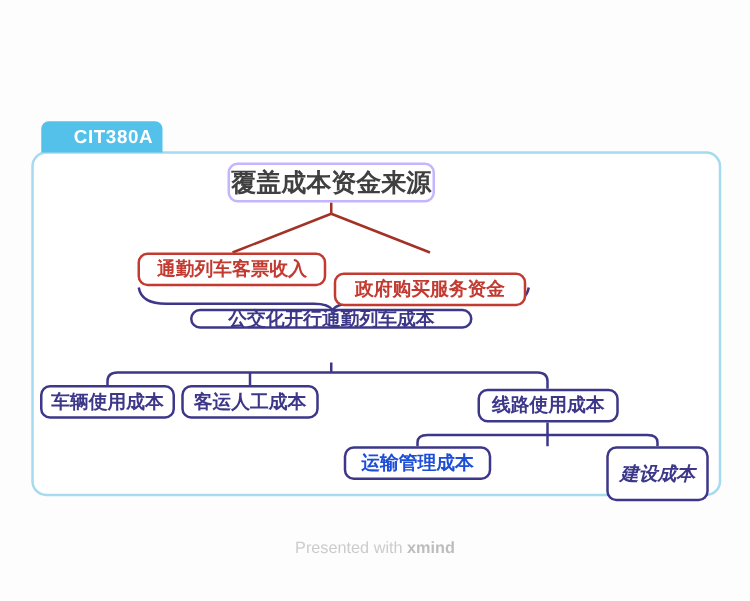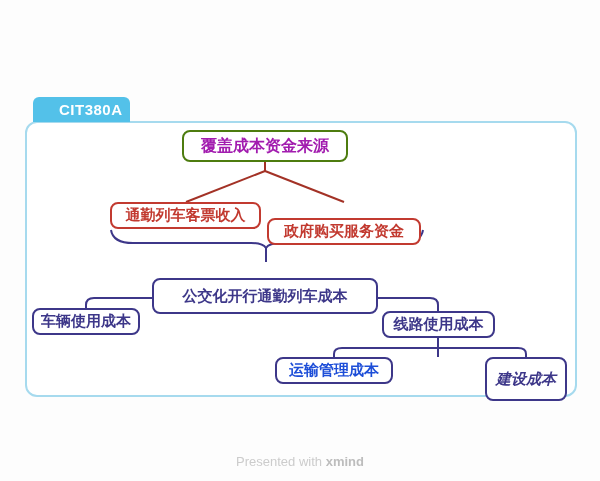--- a/index.html
+++ b/index.html
@@ -26,27 +26,27 @@
     box-sizing:border-box;z-index:0;
   }
   svg.connectors{position:absolute;left:0;top:0;z-index:1;}
   .node{
     position:absolute;z-index:2;
     display:flex;align-items:center;justify-content:center;
     background:#ffffff;border-radius:8px;
     font-weight:bold;white-space:nowrap;
     box-sizing:border-box;
   }
-  .node.gold{border:2px solid #4d7c0f;color:#a21caf;font-size:16px;}
+  .node.gold{border:2px solid #c4b5fd;color:#404040;font-size:20px;}
   .node.red{border:2px solid #c23a30;color:#c23a30;font-size:15px;}
   .node.indigo{border:2px solid #3d3789;color:#3d3789;font-size:15px;}
   .node.indigo-redtext{border:2px solid #3d3789;color:#1d4ed8;font-size:15px;}
   .footer{
     position:absolute;left:0;top:430px;width:600px;
-    text-align:center;font-size:13px;color:#cccccc;z-index:2;margin-top:24px;
+    text-align:center;font-size:13px;color:#cccccc;z-index:2;
   }
   .footer b{color:#bdbdbd;font-weight:bold;}
 </style>
 </head>
 <body>
 
 <div class="stage">
 
   <div class="sheet-tab">
       <span>CIT380A</span>
@@ -78,24 +78,25 @@
       <path d="M334 357 L334 354 Q334 348 342 348 L518 348 Q526 348 526 354 L526 357"></path>
     </g>
   </svg>
 
   <div class="node gold" style="left:182px;top:130px;width:166px;height:32px;">覆盖成本资金来源</div>
 
   <div class="node red" style="left:110px;top:202px;width:151px;height:27px;">通勤列车客票收入</div>
 
   <div class="node red" style="left:267px;top:202px;width:154px;height:27px;margin-top:16px;">政府购买服务资金</div>
 
-  <div class="node indigo" style="left:152px;top:278px;width:226px;height:36px;">公交化开行通勤列车成本</div>
+  <div class="node indigo" style="left:152px;top:247px;width:226px;height:16px;">公交化开行通勤列车成本</div>
 
   <div class="node indigo" style="left:32px;top:308px;width:108px;height:27px;">车辆使用成本</div>
 
+  <div class="node indigo" style="left:145px;top:308px;width:110px;height:27px;">客运人工成本</div>
 
   <div class="node indigo" style="left:382px;top:311px;width:113px;height:27px;">线路使用成本</div>
 
   <div class="node indigo-redtext" style="left:275px;top:357px;width:118px;height:27px;">运输管理成本</div>
 
 
   <div class="node indigo" style="left:485px;top:357px;width:82px;height:44px;font-style:italic;">建设成本</div>
 
   <div class="footer"><span>Presented with </span><b>xmind</b></div>
 

